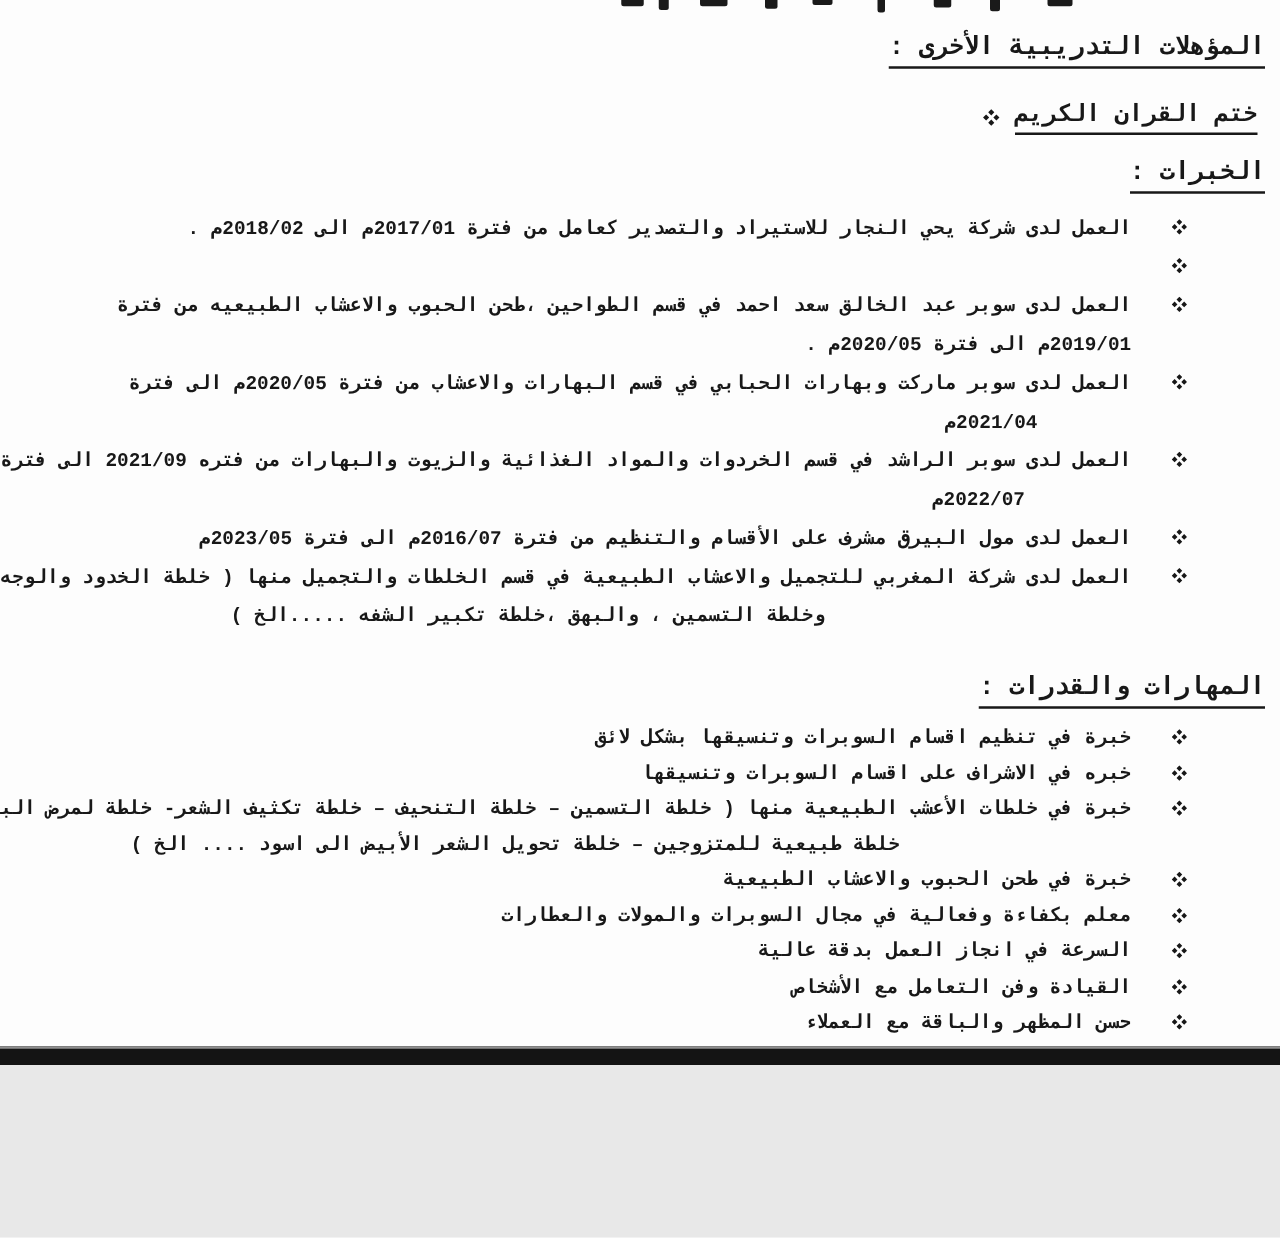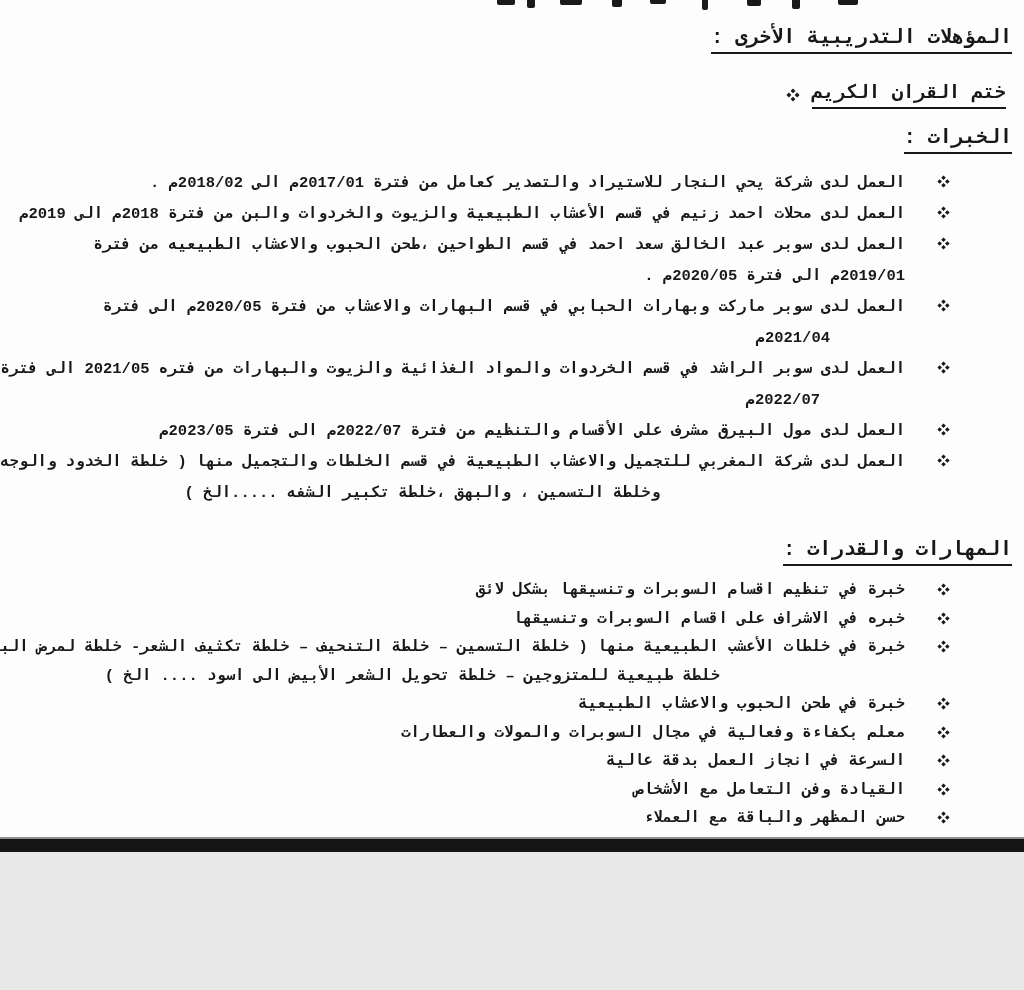--- a/index.html
+++ b/index.html
@@ -100,21 +100,20 @@
       </div>
     </div>
 
     <div class="item">
       <div class="line">
         <span class="b">
             <svg width="13" height="13" viewBox="0 0 16 16">
               <path d="M8 .5 10.8 3.3 8 6.1 5.2 3.3ZM3.3 5.2 6.1 8 3.3 10.8.5 8ZM12.7 5.2 15.5 8 12.7 10.8 9.9 8ZM8 9.9 10.8 12.7 8 15.5 5.2 12.7Z" fill="#181818"></path>
             </svg>
           </span>
-        <span class="t">العمل لدى محلات احمد زنيم في قسم الأعشاب الطبيعية والزيوت والخردوات والبن من فترة 2018م الى 2019م</span>
       </div>
     </div>
 
     <div class="item">
       <div class="line">
         <span class="b">
             <svg width="13" height="13" viewBox="0 0 16 16">
               <path d="M8 .5 10.8 3.3 8 6.1 5.2 3.3ZM3.3 5.2 6.1 8 3.3 10.8.5 8ZM12.7 5.2 15.5 8 12.7 10.8 9.9 8ZM8 9.9 10.8 12.7 8 15.5 5.2 12.7Z" fill="#181818"></path>
             </svg>
           </span>
@@ -135,33 +134,33 @@
       <div class="line cont pad75">2021/04م</div>
     </div>
 
     <div class="item">
       <div class="line">
         <span class="b">
             <svg width="13" height="13" viewBox="0 0 16 16">
               <path d="M8 .5 10.8 3.3 8 6.1 5.2 3.3ZM3.3 5.2 6.1 8 3.3 10.8.5 8ZM12.7 5.2 15.5 8 12.7 10.8 9.9 8ZM8 9.9 10.8 12.7 8 15.5 5.2 12.7Z" fill="#181818"></path>
             </svg>
           </span>
-        <span class="t">العمل لدى سوبر الراشد في قسم الخردوات والمواد الغذائية والزيوت والبهارات من فتره 2021/05 الى فترة</span>
+        <span class="t">العمل لدى سوبر الراشد في قسم الخردوات والمواد الغذائية والزيوت والبهارات من فتره 2021/09 الى فترة</span>
       </div>
       <div class="line cont pad85">2022/07م</div>
     </div>
 
     <div class="item">
       <div class="line">
         <span class="b">
             <svg width="13" height="13" viewBox="0 0 16 16">
               <path d="M8 .5 10.8 3.3 8 6.1 5.2 3.3ZM3.3 5.2 6.1 8 3.3 10.8.5 8ZM12.7 5.2 15.5 8 12.7 10.8 9.9 8ZM8 9.9 10.8 12.7 8 15.5 5.2 12.7Z" fill="#181818"></path>
             </svg>
           </span>
-        <span class="t">العمل لدى مول البيرق مشرف على الأقسام والتنظيم من فترة 2022/07م الى فترة 2023/05م</span>
+        <span class="t">العمل لدى مول البيرق مشرف على الأقسام والتنظيم من فترة 2016/07م الى فترة 2023/05م</span>
       </div>
     </div>
 
     <div class="item">
       <div class="line">
         <span class="b">
             <svg width="13" height="13" viewBox="0 0 16 16">
               <path d="M8 .5 10.8 3.3 8 6.1 5.2 3.3ZM3.3 5.2 6.1 8 3.3 10.8.5 8ZM12.7 5.2 15.5 8 12.7 10.8 9.9 8ZM8 9.9 10.8 12.7 8 15.5 5.2 12.7Z" fill="#181818"></path>
             </svg>
           </span>

